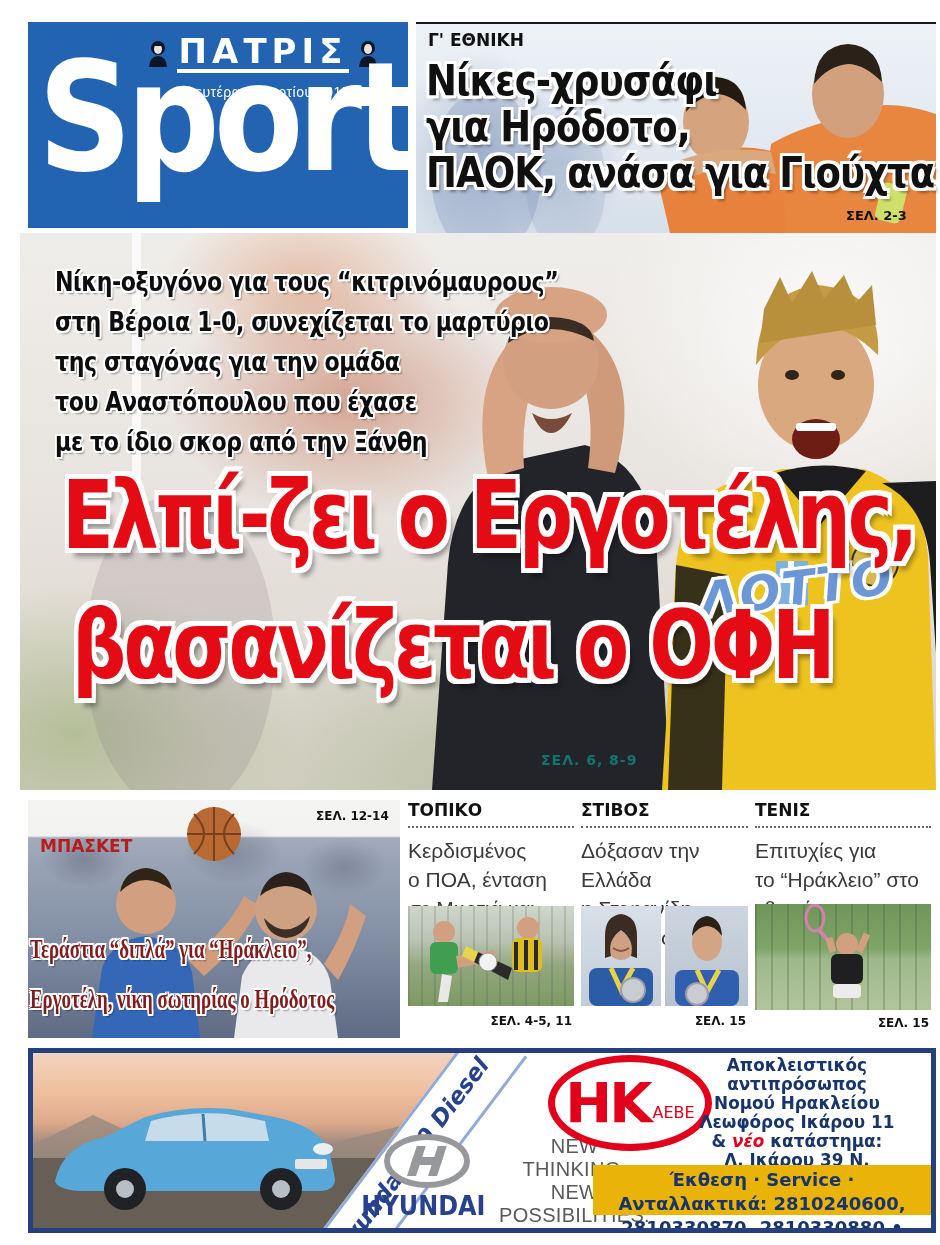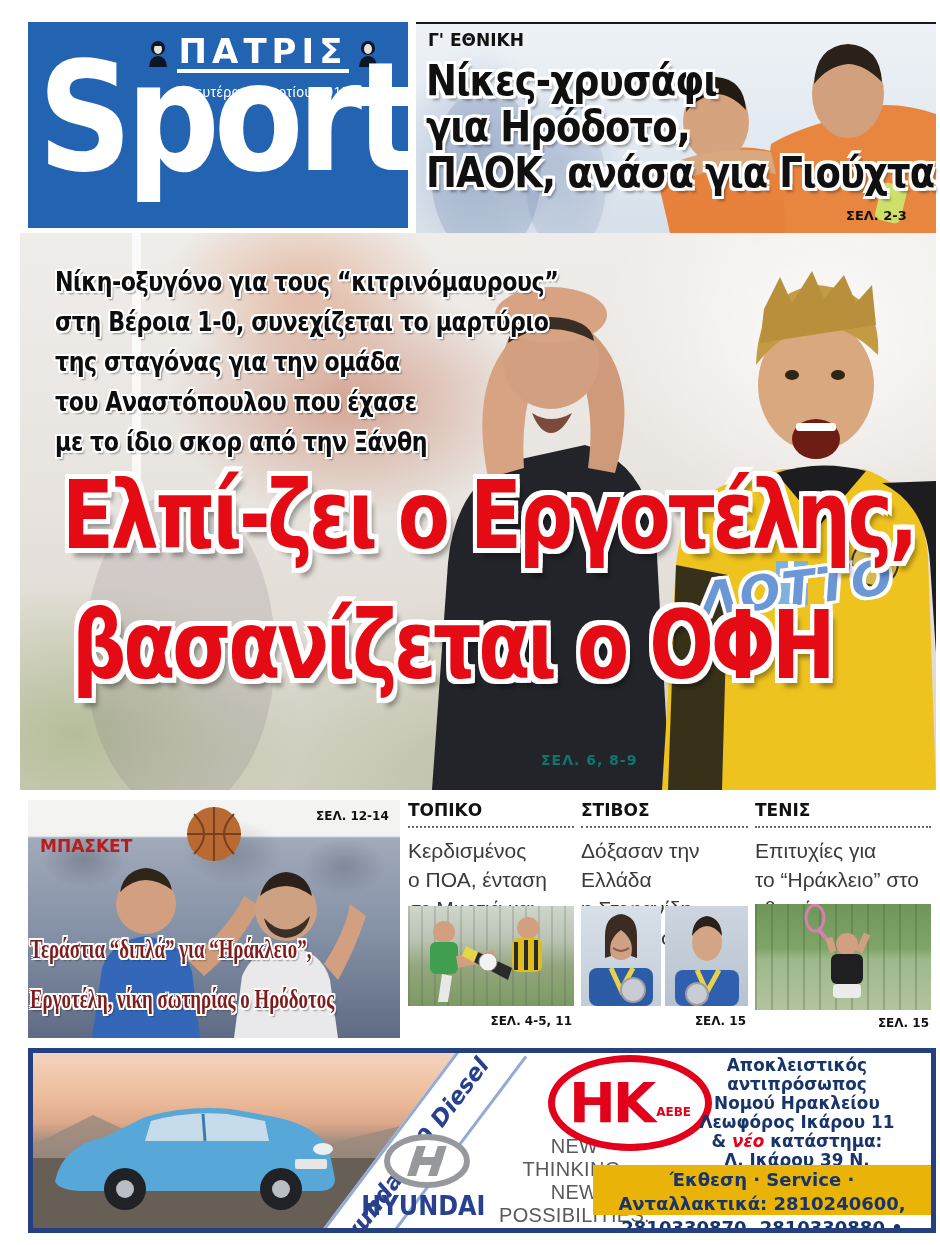--- a/index.html
+++ b/index.html
@@ -94,21 +94,21 @@
       text-align:center;line-height:48px;font-family:"DejaVu Sans",sans-serif;font-weight:bold;font-style:italic;
       font-size:23px;color:#27418e;}
   #hy-logo{position:absolute;left:350px;top:80px;}
   #hy-word{position:absolute;left:326px;top:138px;width:140px;text-align:center;color:#27418e;
       font-family:"DejaVu Sans",sans-serif;font-weight:bold;font-size:26px;letter-spacing:0;
       transform:scaleX(.92);transform-origin:left top;}
   #hy-slogan{position:absolute;left:466px;top:82px;color:#58595b;font-size:20px;line-height:23px;letter-spacing:.3px;text-align:center;}
   #hk-logo{position:absolute;left:515px;top:2px;width:150px;height:82px;border:7px solid #e2001b;
       border-radius:50%;background:#fff;display:flex;align-items:center;justify-content:center;}
   #hk-text{font-family:"DejaVu Sans",sans-serif;font-weight:bold;font-size:56px;color:#e2001b;letter-spacing:-3px;line-height:1;}
-  #hk-sub{font-family:"DejaVu Sans",sans-serif;font-weight:bold;font-size:12px;color:#e2001b;margin:18px 0 0 3px;}
+  #hk-sub{font-family:"DejaVu Sans",sans-serif;font-weight:normal;font-size:16px;color:#e2001b;margin:18px 0 0 3px;}
   #dealer{position:absolute;left:642px;top:3px;width:254px;text-align:center;color:#17356b;
       font-family:"DejaVu Sans",sans-serif;font-weight:bold;font-size:17.5px;line-height:19px;
       transform:scaleX(.96);transform-origin:left top;}
   .dealer-red{color:#e2001b;font-style:italic;}
   #contact{position:absolute;left:560px;top:112px;width:338px;height:50px;background:#eab308;
       text-align:center;color:#17356b;font-family:"DejaVu Sans",sans-serif;font-weight:bold;font-size:18px;line-height:24px;padding-top:3px;box-sizing:border-box;}
 </style>
 </head>
 <body>
 

